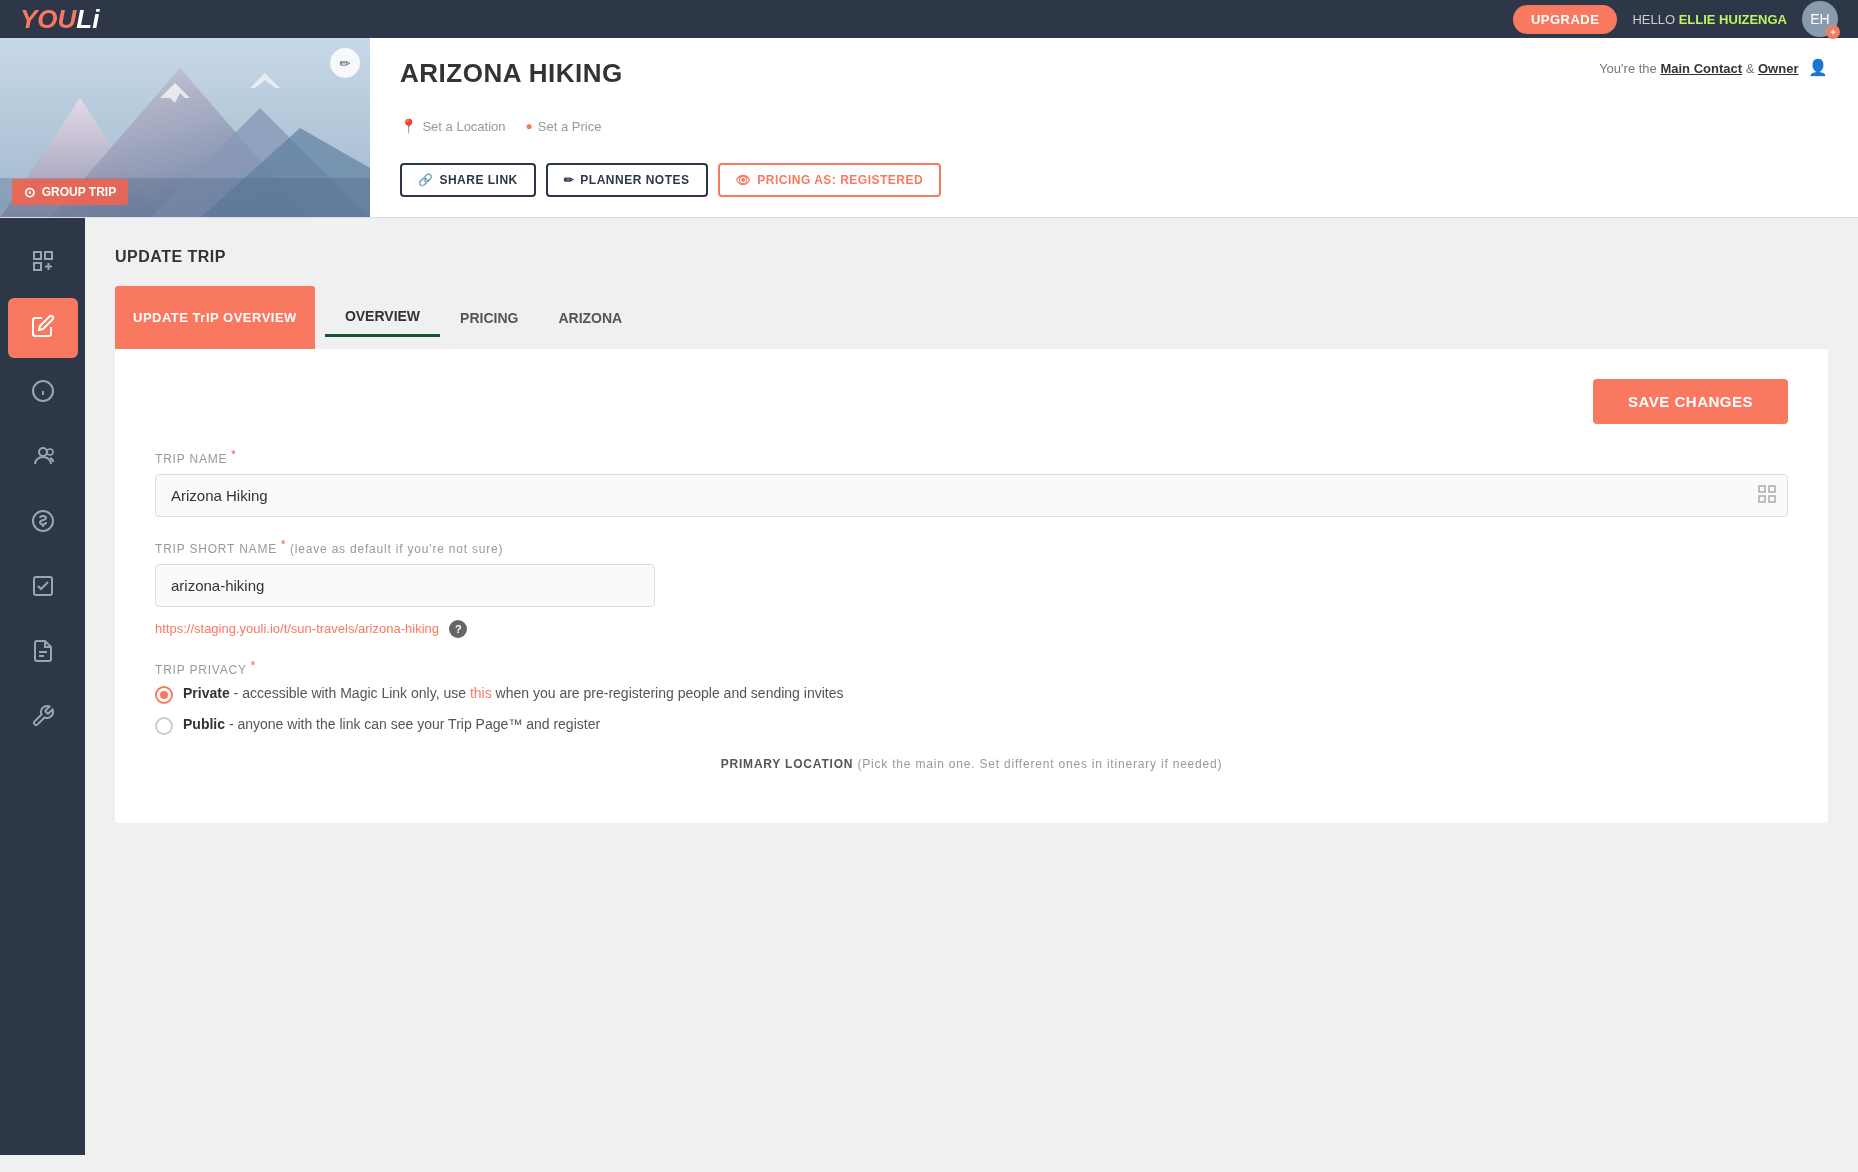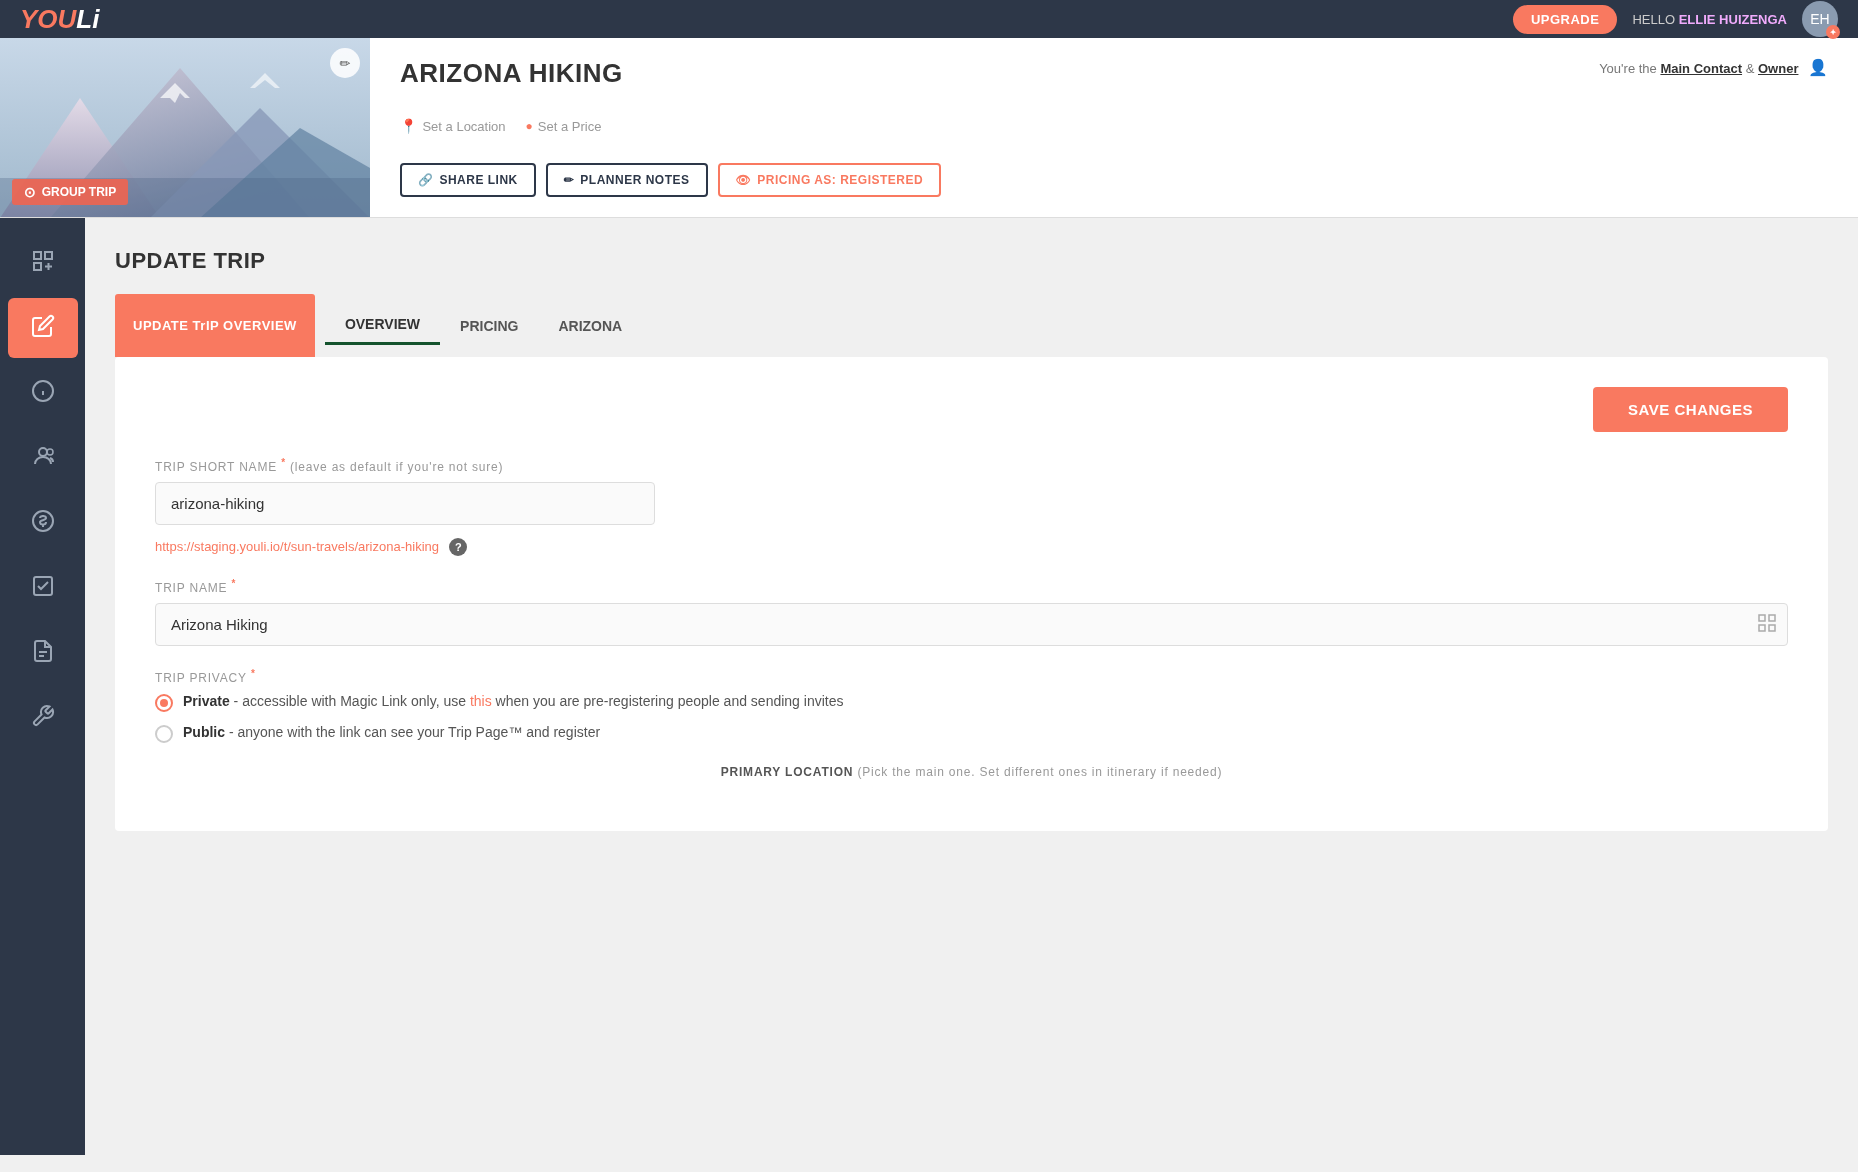--- a/index.html
+++ b/index.html
@@ -36,21 +36,21 @@
       padding: 7px 18px;
       font-size: 13px;
       font-weight: bold;
       cursor: pointer;
       letter-spacing: 0.5px;
     }
     .hello-text {
       color: #ccc;
       font-size: 13px;
     }
-    .hello-text strong { color: #f0abfc; }
+    .hello-text strong { color: #bef264; }
     .avatar-circle {
       width: 36px;
       height: 36px;
       border-radius: 50%;
       background: #8a9bb0;
       display: flex;
       align-items: center;
       justify-content: center;
       color: #fff;
       font-size: 14px;
@@ -217,21 +217,21 @@
     
     .content-area {
       flex: 1;
       background: #f0f0f0;
       padding: 0;
     }
     .content-inner {
       padding: 30px 30px 0 30px;
     }
     .page-title {
-      font-size: 22px;
+      font-size: 16px;
       font-weight: bold;
       color: #333;
       margin-bottom: 20px;
       letter-spacing: 0.5px;
     }
 
     
     .tabs-bar {
       display: flex;
       align-items: center;
@@ -589,46 +589,46 @@
       </div>
 
       <div class="form-card">
 
         <div class="save-btn-row">
           <button class="save-btn">SAVE CHANGES</button>
         </div>
 
         <div class="form-section">
           <label class="form-label">
-            <span>TRIP SHORT NAME</span> <sup>*</sup>
-            <span>(leave as default if you're not sure)</span>
-          </label>
-          <input class="form-input short-input" type="text" value="arizona-hiking" style="">
-          <div style="margin-top:8px;">
-            <a href="#" class="url-link">
-              <span>https://staging.youli.io/t/sun-travels/arizona-hiking</span>
-            </a>
-            <span class="help-circle" style="margin-left:6px;">?</span>
-          </div>
-        </div>
-
-        <div class="form-section">
-          <label class="form-label">
             <span>TRIP NAME</span> <sup>*</sup>
           </label>
           <div class="input-with-icon">
             <input class="form-input" type="text" value="Arizona Hiking" style="">
             <span class="input-icon">
               <svg width="18" height="18" viewBox="0 0 18 18" fill="none" stroke="#aaa" stroke-width="1.5">
                 <rect x="1" y="1" width="6" height="6"></rect>
                 <rect x="11" y="1" width="6" height="6"></rect>
                 <rect x="1" y="11" width="6" height="6"></rect>
                 <rect x="11" y="11" width="6" height="6"></rect>
               </svg>
             </span>
+          </div>
+        </div>
+
+        <div class="form-section">
+          <label class="form-label">
+            <span>TRIP SHORT NAME</span> <sup>*</sup>
+            <span>(leave as default if you're not sure)</span>
+          </label>
+          <input class="form-input short-input" type="text" value="arizona-hiking" style="">
+          <div style="margin-top:8px;">
+            <a href="#" class="url-link">
+              <span>https://staging.youli.io/t/sun-travels/arizona-hiking</span>
+            </a>
+            <span class="help-circle" style="margin-left:6px;">?</span>
           </div>
         </div>
 
         <div class="form-section">
           <label class="form-label">
             <span>TRIP PRIVACY</span> <sup>*</sup>
           </label>
           <div class="privacy-options">
             <div class="radio-option">
               <div class="radio-circle selected"></div>

